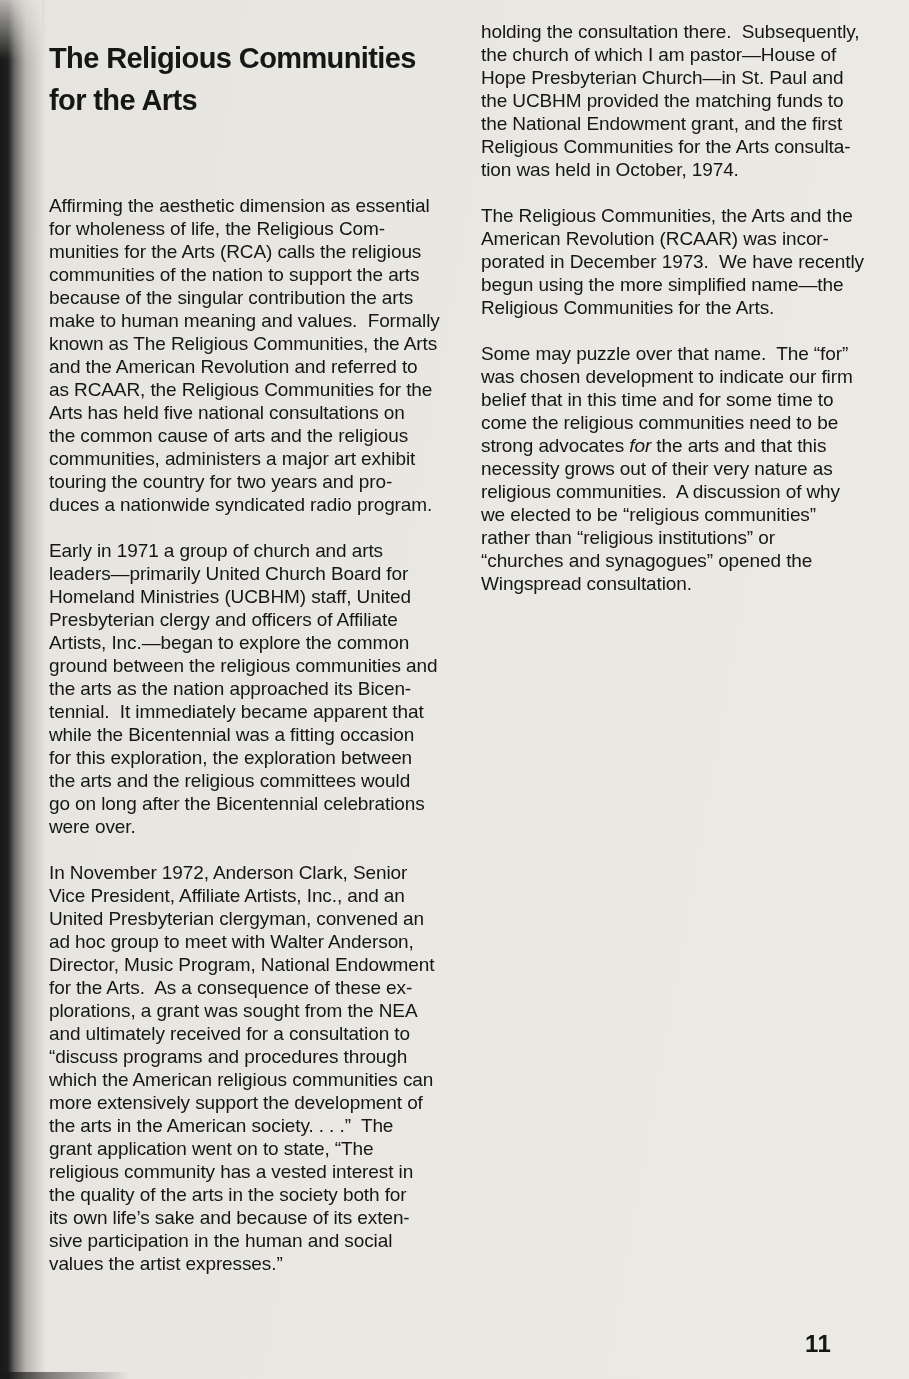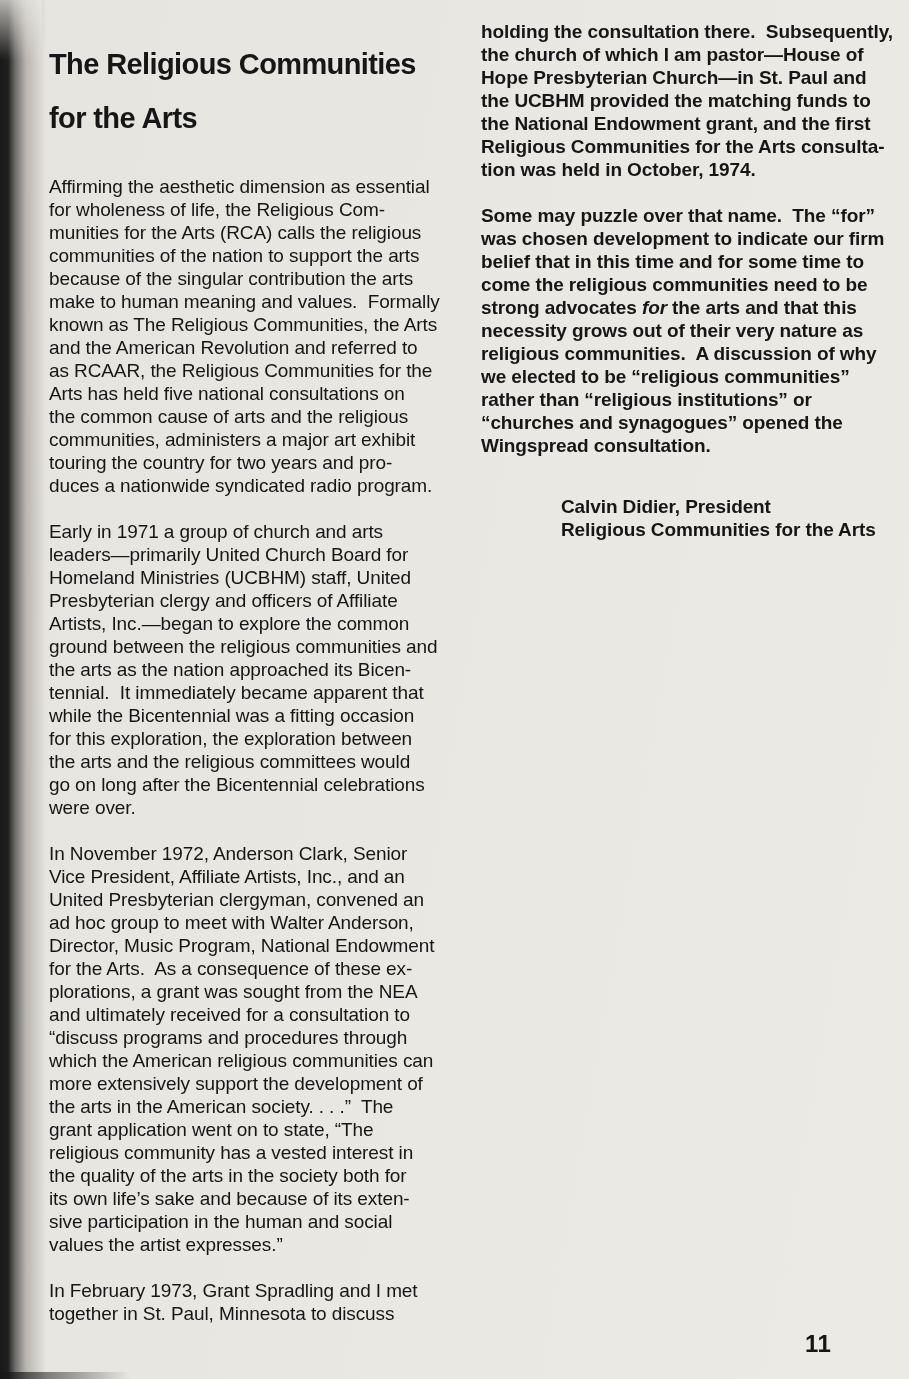--- a/index.html
+++ b/index.html
@@ -20,27 +20,27 @@
   .edge-left-topfade {
     position: absolute; left: 0; top: 0; width: 42px; height: 60px;
     background: linear-gradient(180deg, rgba(234,232,227,0.75), rgba(234,232,227,0));
   }
   .edge-bottom {
     position: absolute; left: 0; bottom: 0; width: 130px; height: 7px;
     background: linear-gradient(90deg, rgba(25,25,25,0.8), rgba(25,25,25,0.25) 70%, rgba(25,25,25,0));
   }
   .title {
     position: absolute; left: 49px; top: 18px;
-    font-size: 29px; font-weight: bold; line-height: 54px;
+    font-size: 29px; font-weight: bold; line-height: 42px;
     letter-spacing: -0.6px; white-space: pre-wrap;
   }
   .col { position: absolute; font-size: 19px; line-height: 23px; letter-spacing: -0.1px; }
   .col p { margin: 0 0 23px 0; white-space: pre-wrap; }
-  .col-left  { left: 49px;  top: 175px; width: 440px; }
-  .col-right { left: 481px; top: 20px;  width: 425px; font-weight: bold; }
+  .col-left  { left: 49px;  top: 194px; width: 440px; }
+  .col-right { left: 481px; top: 20px;  width: 425px; }
   .italic { font-style: italic; }
   .signature { margin: 38px 0 0 80px; white-space: pre-wrap; }
   .page-number {
     position: absolute; left: 805px; top: 1330px;
     font-size: 24px; font-weight: bold; letter-spacing: 0.5px;
   }
 </style>
 </head>
 <body>
 
@@ -92,42 +92,43 @@
 “discuss programs and procedures through
 which the American religious communities can
 more extensively support the development of
 the arts in the American society. . . .”  The
 grant application went on to state, “The
 religious community has a vested interest in
 the quality of the arts in the society both for
 its own life’s sake and because of its exten-
 sive participation in the human and social
 values the artist expresses.”</p>
-    <p>In February 1973, Grant Spradling and I met
-together in St. Paul, Minnesota to discuss</p>
   </div>
 
   <div class="col col-right">
     <p>holding the consultation there.  Subsequently,
 the church of which I am pastor—House of
 Hope Presbyterian Church—in St. Paul and
 the UCBHM provided the matching funds to
 the National Endowment grant, and the first
 Religious Communities for the Arts consulta-
 tion was held in October, 1974.</p>
+    <p>The Religious Communities, the Arts and the
+American Revolution (RCAAR) was incor-
+porated in December 1973.  We have recently
+begun using the more simplified name—the
+Religious Communities for the Arts.</p>
     <p><span>Some may puzzle over that name.  The “for”
 was chosen development to indicate our firm
 belief that in this time and for some time to
 come the religious communities need to be
 strong advocates </span><span class="italic">for</span><span> the arts and that this
 necessity grows out of their very nature as
 religious communities.  A discussion of why
 we elected to be “religious communities”
 rather than “religious institutions” or
 “churches and synagogues” opened the
 Wingspread consultation.</span></p>
-    <div class="signature">Calvin Didier, President
-Religious Communities for the Arts</div>
   </div>
 
   <div class="page-number">11</div>
 
 </div>
 
 </body></html>

